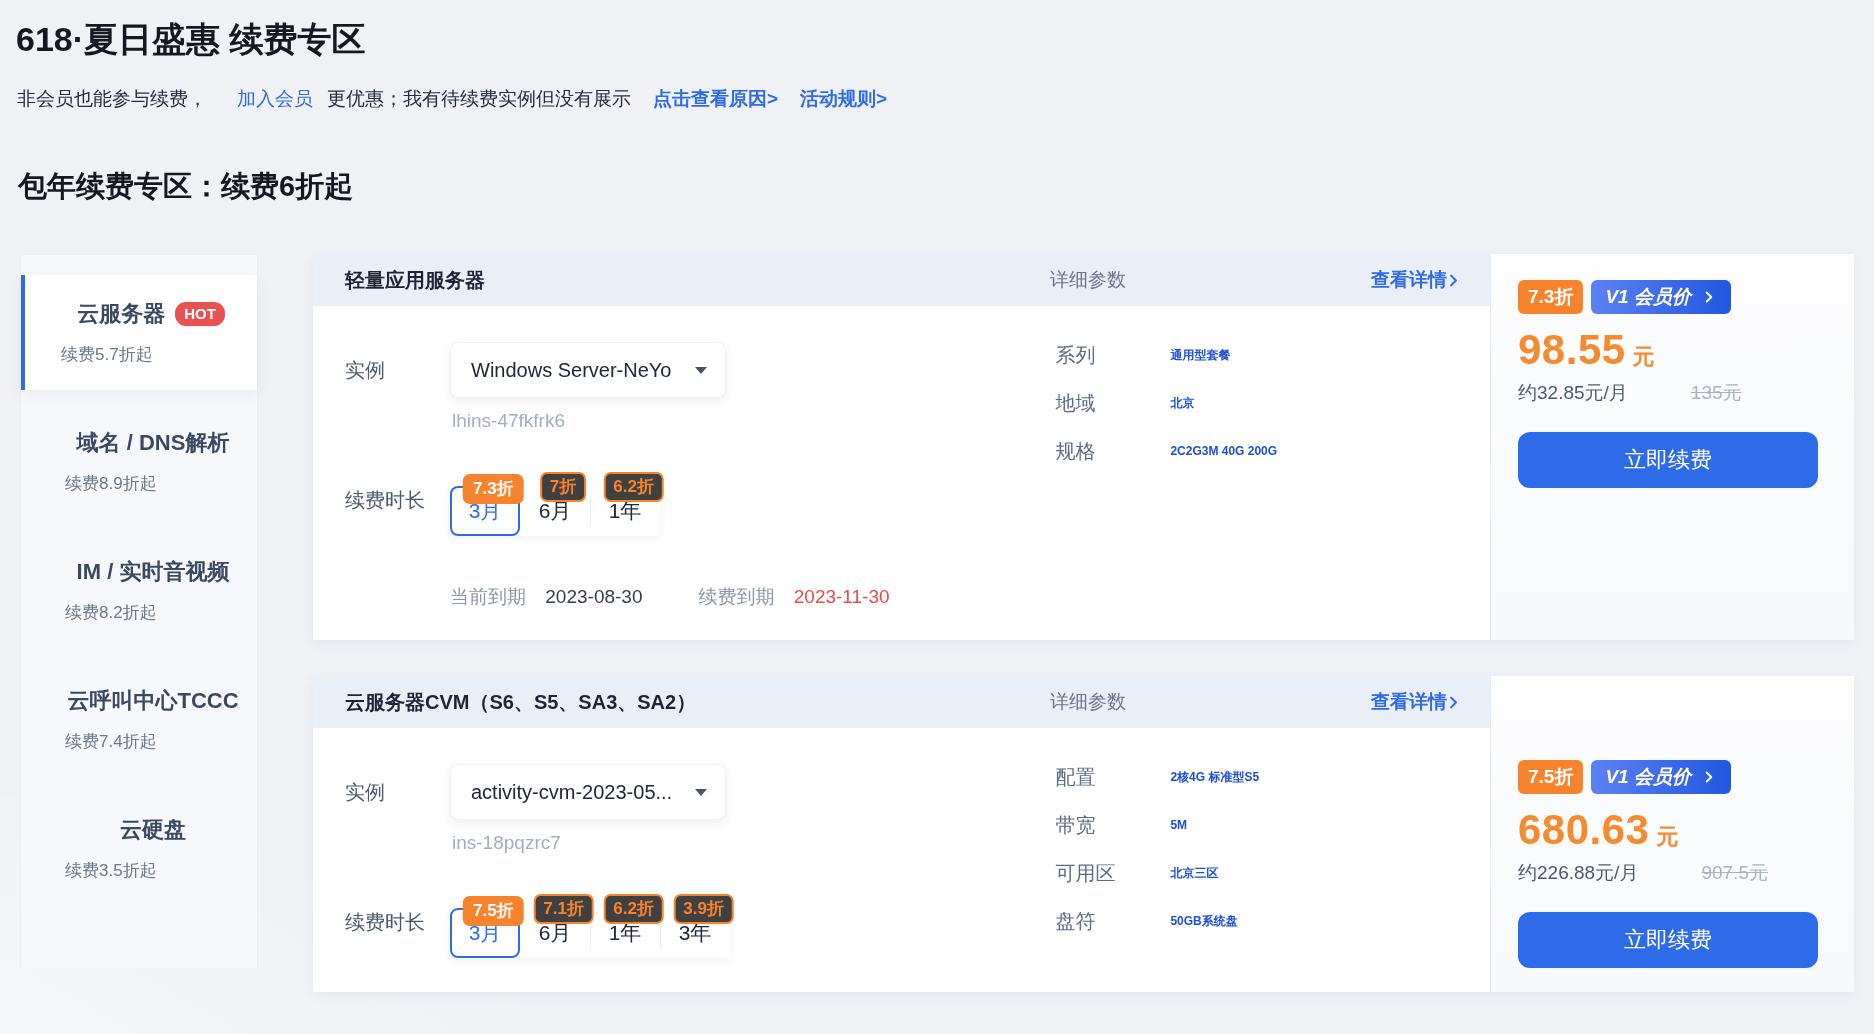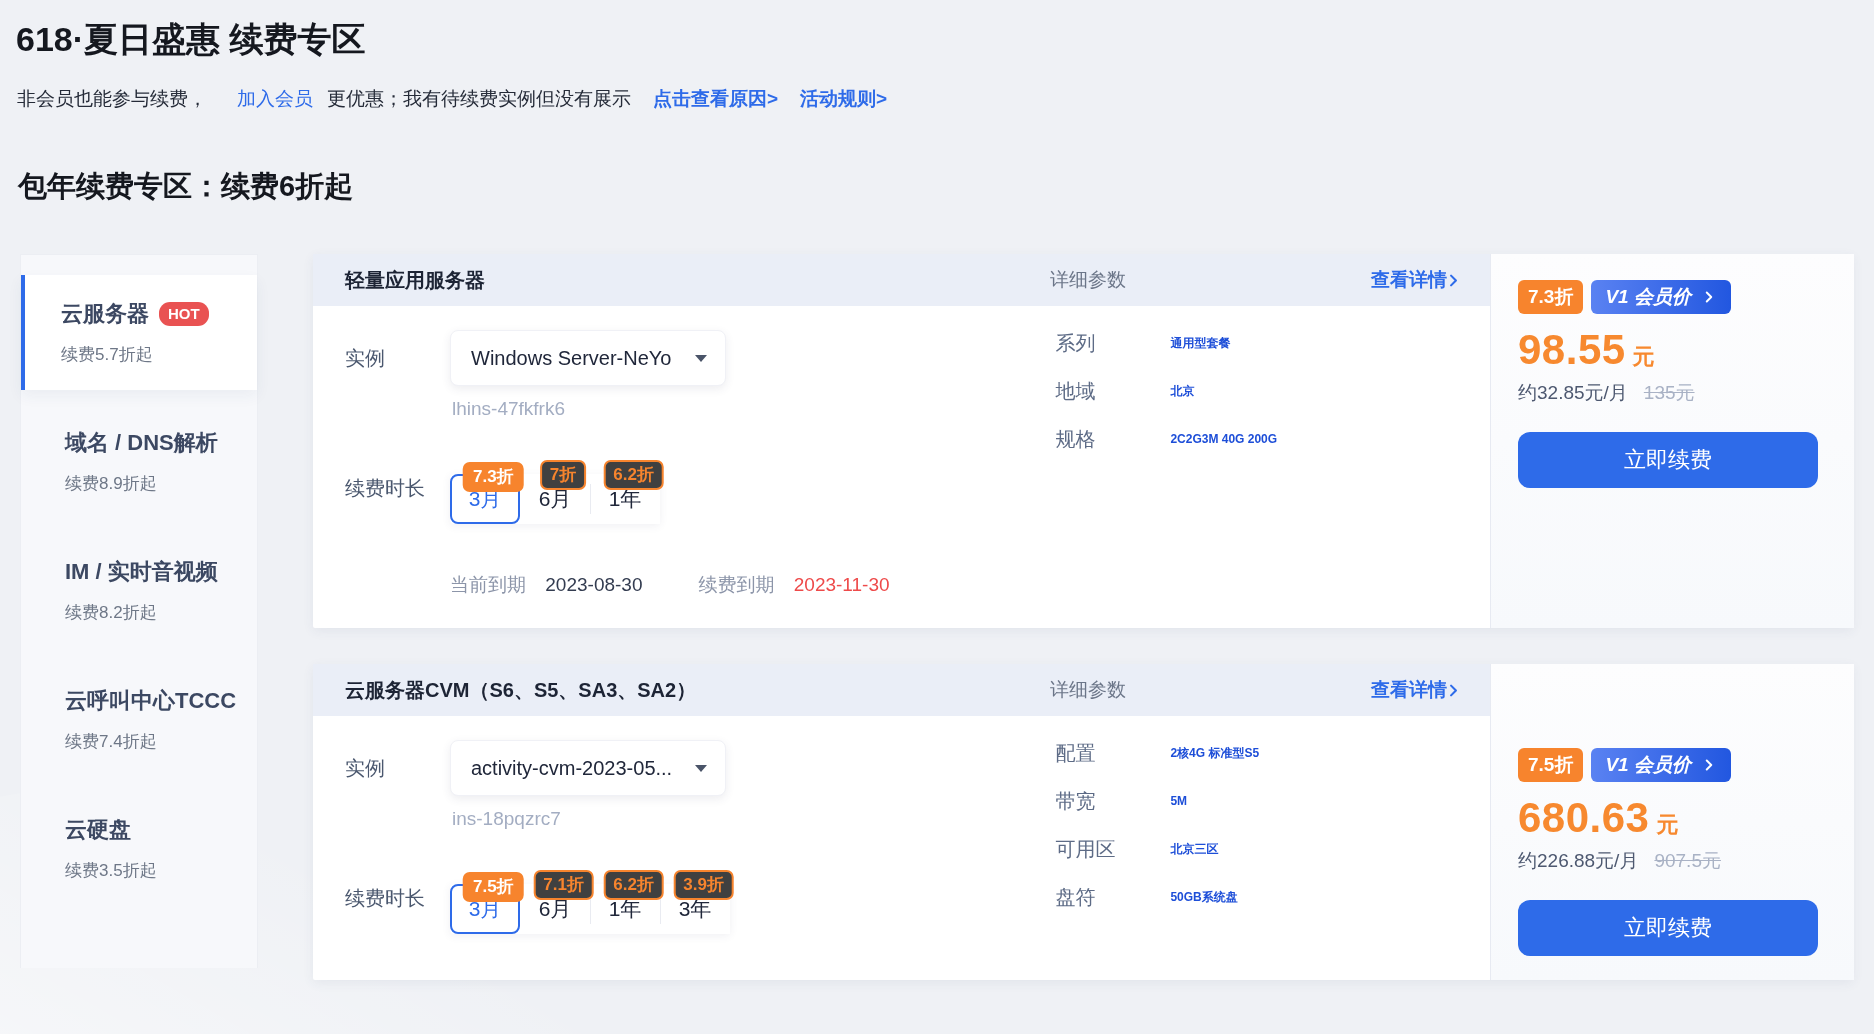--- a/index.html
+++ b/index.html
@@ -23,35 +23,35 @@
   .subtitle .bold-lnk { font-weight:700; margin-left:22px; }
   .section-title { font-size:29px; font-weight:700; color:#15181f; margin:54px 0 0 18px; line-height:40px; }
 
   
   .content { display:flex; margin-top:48px; align-items:flex-start; }
 
   
   .sidebar { width:238px; margin-left:20px; background:#f7f8fb; border:1px solid #eceef3; border-bottom:none; padding-top:20px; height:714px; }
   .side-item { padding:24px 16px 24px 40px; margin-bottom:14px; cursor:pointer; border-left:4px solid transparent; }
   .side-item.active { background:#ffffff; border-left:4px solid #2e6be9; padding-left:36px; box-shadow:0 6px 14px rgba(40,60,110,.06); }
-  .side-item .ttl { font-size:22px; font-weight:600; color:#3c4862; display:flex; align-items:center; gap:10px; white-space:nowrap; }
+  .side-item .ttl { font-size:22px; font-weight:600; color:#3c4862; display:flex; align-items:center; gap:10px; white-space:nowrap;justify-content:center; }
   .side-item .sub { margin-top:14px; font-size:17px; color:#6e7787; }
   .hot-badge { background:#e95252; color:#fff; font-size:15px; font-weight:700; line-height:1; padding:4px 9px 5px; border-radius:11px; }
 
   
   .cards { margin-left:55px; display:flex; flex-direction:column; gap:36px; width:1540px; }
   .card { display:flex; background:#fff; border-radius:2px; box-shadow:0 3px 12px rgba(50,65,110,.07); }
   .card-main { width:1177px; }
   .card-head { height:52px; background:#eaeef7; display:flex; align-items:center; padding-left:32px; }
   .card-title { font-size:20px; font-weight:700; color:#1d2435; }
   .head-right { margin-left:auto; width:440px; display:flex; align-items:center; justify-content:space-between; padding-right:30px; }
   .params-label { font-size:19px; color:#6b7588; }
   .detail-link { font-size:19px; color:#2e6be9; font-weight:600; display:inline-flex; align-items:center; cursor:pointer; }
 
-  .card-body { display:flex; padding:24px 0 30px 32px;gap:14px; }
+  .card-body { display:flex; padding:36px 0 30px 32px;gap:14px; }
   .form-col { width:705px; }
   .form-row { display:flex; }
   .form-label { width:105px; font-size:20px; color:#4b586f; padding-top:15px; white-space:nowrap; }
   .dropdown { width:276px; height:56px; background:#fff; border:1px solid #f0f1f6; border-radius:8px;
     box-shadow:0 3px 10px rgba(50,60,90,.09); display:flex; align-items:center; justify-content:space-between;
     padding:0 18px 0 20px; font-size:20px; color:#20273a; cursor:pointer; white-space:nowrap; }
   .caret { width:0; height:0; border-left:6px solid transparent; border-right:6px solid transparent; border-top:7px solid #4a5468; margin-left:14px; }
   .instance-id { margin:12px 0 0 2px; font-size:19px; color:#a3adc2; }
 
   .dur-row { margin-top:40px; }
@@ -79,21 +79,21 @@
   
   .price-panel { flex:1; border-left:1px solid #e7eaf2; background:linear-gradient(180deg,#fdfdfe,#f7f9fc); padding:26px 36px 24px 27px; }
   .price-panel.tall { padding-top:84px; }
   .badge-row { display:flex; align-items:center; gap:8px; }
   .discount-badge { background:#f7842d; color:#fff; font-size:19px; font-weight:600; line-height:1; padding:7px 10px 8px; border-radius:6px; }
   .member-badge { display:inline-flex; align-items:center; gap:12px; color:#fff; font-size:19px; font-style:italic; font-weight:600;
     line-height:1; padding:7px 16px 8px 14px; border-radius:6px; background:linear-gradient(90deg,#5a82f2,#2257e0); cursor:pointer; }
   .price-line { margin-top:12px; color:#f7892f; display:flex; align-items:baseline; }
   .amount { font-size:42px; font-weight:700; letter-spacing:.5px; }
   .currency { font-size:22px; font-weight:600; margin-left:7px; }
-  .sub-line { margin-top:6px; font-size:19px; display:flex; align-items:center; }
+  .sub-line { margin-top:6px; font-size:19px; display:flex; align-items:center;gap:47px; }
   .monthly { color:#4d5870; }
   .original { color:#a9b2c5; text-decoration:line-through; margin-left:16px; }
   .renew-btn { margin-top:26px; width:300px; height:56px; background:#2e6be9; color:#fff; font-size:22px; border:none; border-radius:12px;
     cursor:pointer; font-family:inherit; }
 </style>
 </head>
 <body>
 
 <div class="page">
 

